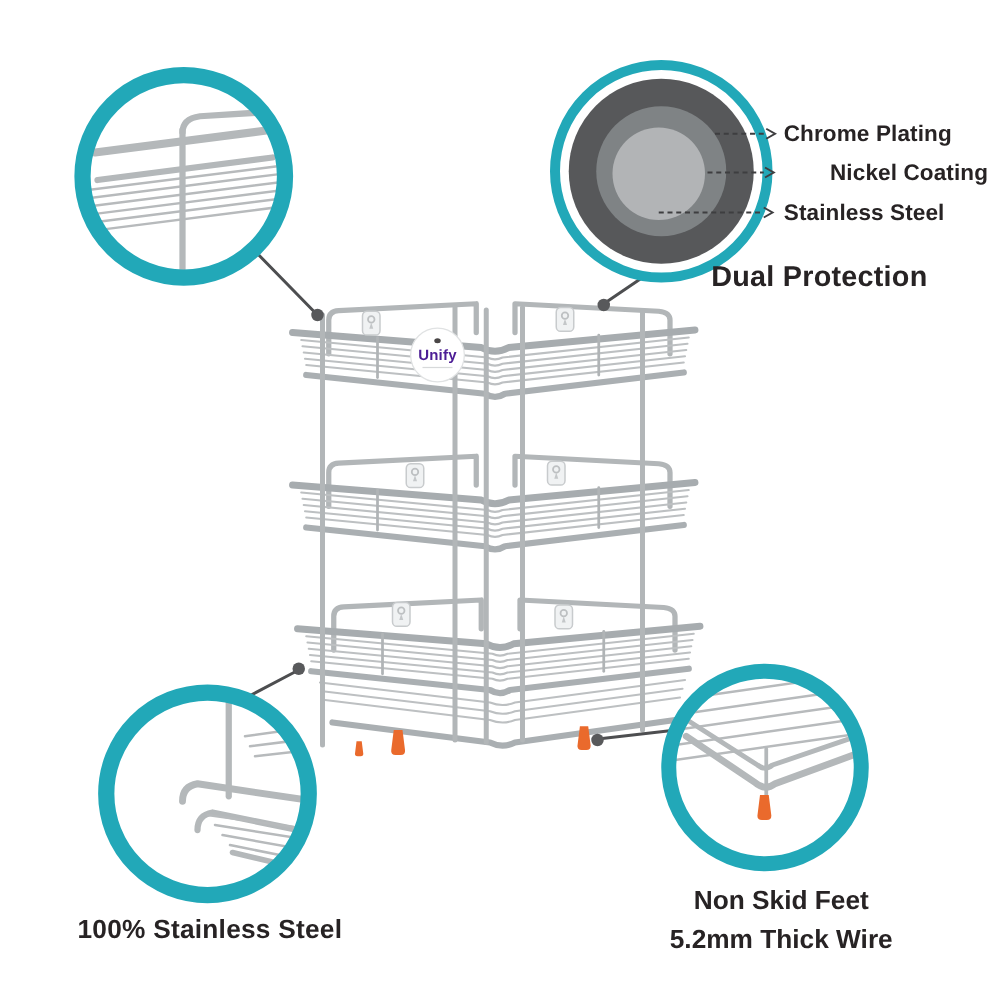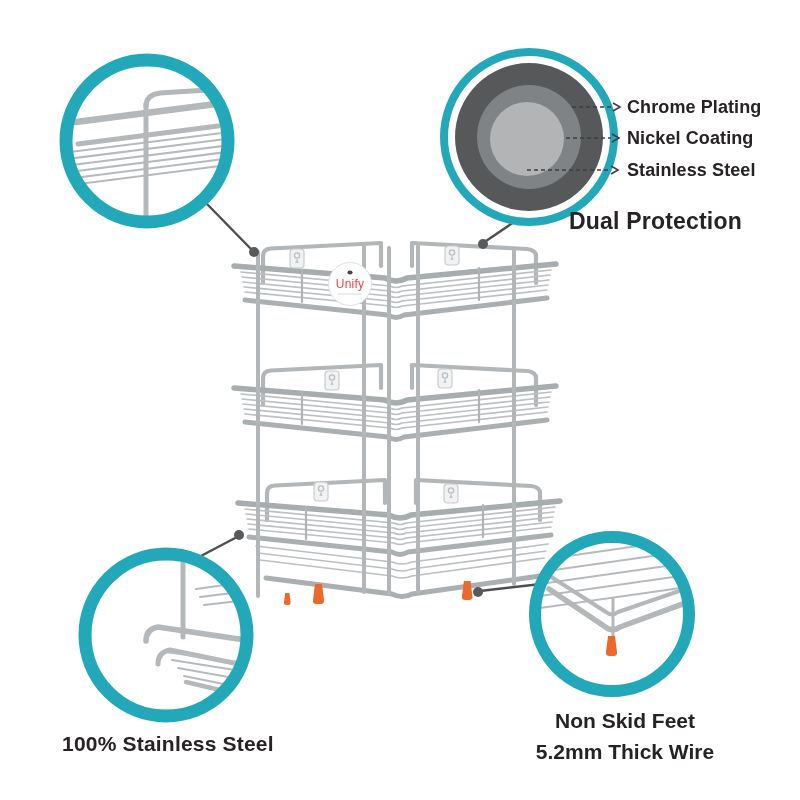--- a/index.html
+++ b/index.html
@@ -8,21 +8,21 @@
     font-family:"Liberation Sans", sans-serif;color:#272324;overflow:hidden;
   }
   .art{position:absolute;left:0;top:0;width:800px;height:800px;}
   .lbl{position:absolute;font-weight:700;color:#272324;white-space:nowrap;}
   .lbl-main{font-size:21px;letter-spacing:.2px;}
   .lbl-title{font-size:23px;letter-spacing:.2px;}
   .lbl-layer{font-size:18px;letter-spacing:.1px;}
   .nonskid{position:absolute;left:495px;top:705px;width:260px;text-align:center;
            font-size:21px;font-weight:700;line-height:31px;}
   .badge-text{position:absolute;left:326px;top:277px;width:48px;text-align:center;
-           font-size:12px;font-weight:400;color:#ef4444;letter-spacing:.2px;}
+           font-size:12px;font-weight:700;color:#4c1d95;letter-spacing:.2px;}
   
   .rail{fill:none;stroke:#b2b6b8;stroke-width:4.2;stroke-linecap:round;stroke-linejoin:round;}
   .rim {fill:none;stroke:#a7acaf;stroke-width:5.5;stroke-linecap:round;stroke-linejoin:round;}
   .rim2{fill:none;stroke:#aaafb2;stroke-width:5;stroke-linecap:round;stroke-linejoin:round;}
   .wire{fill:none;stroke:#bdc0c2;stroke-width:1.7;stroke-linecap:round;}
   .wire2{fill:none;stroke:#b7babc;stroke-width:2;stroke-linecap:round;}
   .post{fill:none;stroke:#b0b4b6;stroke-width:2.2;stroke-linecap:round;}
   .rod {fill:none;stroke:#b2b6b8;stroke-width:4;stroke-linecap:round;}
   .band{fill:none;stroke:#b4b8ba;stroke-linecap:round;stroke-linejoin:round;}
   .conn{fill:none;stroke:#4d4e50;stroke-width:2.4;stroke-linecap:round;}
@@ -187,21 +187,21 @@
         <path class="band" stroke-width="5.5" d="M549,589 L604,626 Q612,633 620,627 L699,598"></path>
         <path class="band" stroke-width="3" d="M613,599 L613,636"></path>
         <use href="#foot" transform="translate(606,636)"></use>
       </g>
       <circle cx="612" cy="614" r="77" fill="none" stroke="#22a8b8" stroke-width="12"></circle>
     </g>
   </svg>
 
 
   <div class="lbl lbl-layer" style="left:627px;top:97px;">Chrome Plating</div>
-  <div class="lbl lbl-layer" style="left:627px;top:128px;">Nickel Coating</div>
+  <div class="lbl lbl-layer" style="left:664px;top:128px;">Nickel Coating</div>
   <div class="lbl lbl-layer" style="left:627px;top:160px;text-align:center;">Stainless Steel</div>
 
   <div class="lbl lbl-title" style="left:569px;top:208px;">Dual Protection</div>
 
   <div class="lbl lbl-main" style="left:62px;top:732px;">100% Stainless Steel</div>
 
   <div class="nonskid">
     <div>Non Skid Feet</div>
     <div>5.2mm Thick Wire</div>
   </div>

